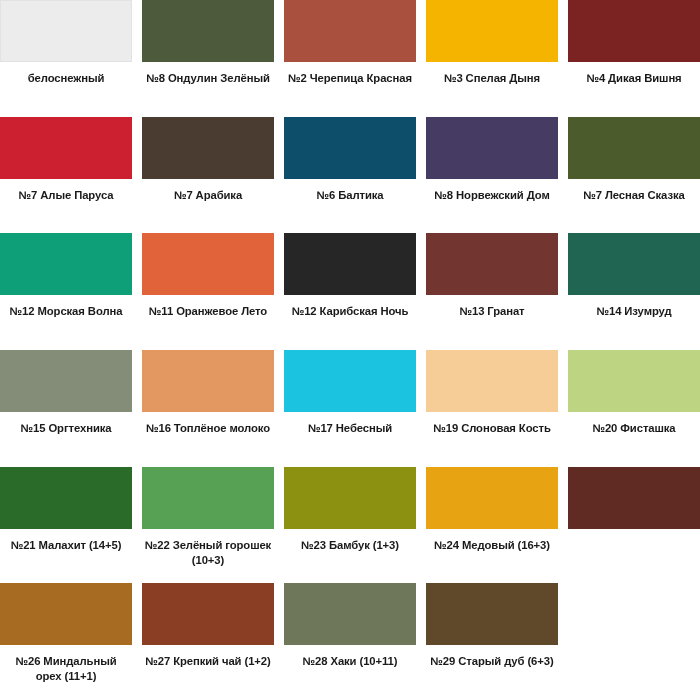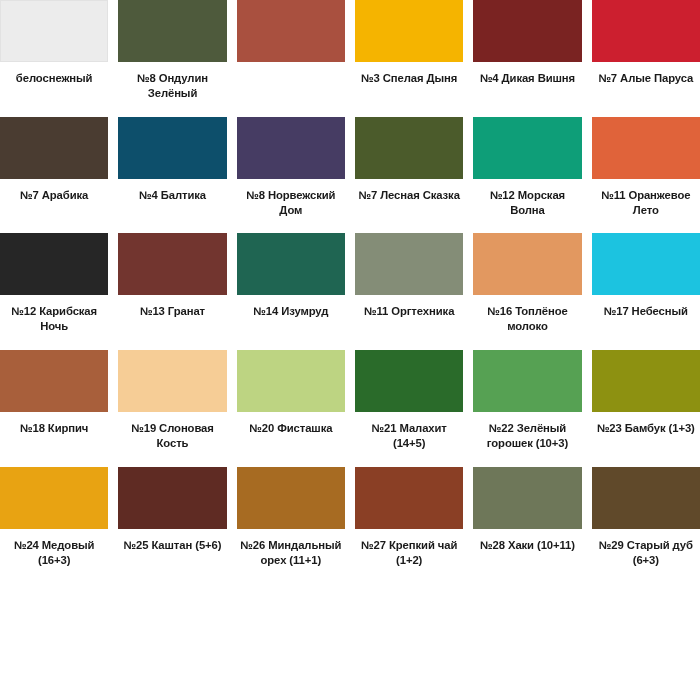--- a/index.html
+++ b/index.html
@@ -8,21 +8,21 @@
     background: #ffffff;
   }
   body {
     width: 700px;
     height: 700px;
     overflow: hidden;
     font-family: "Liberation Sans", "DejaVu Sans", sans-serif;
   }
   #palette {
     display: grid;
-    grid-template-columns: repeat(6, 1fr);
+    grid-template-columns: repeat(5, 1fr);
     grid-template-rows: repeat(6, 1fr);
     column-gap: 10px;
     row-gap: 0px;
     width: 700px;
     height: 700px;
     box-sizing: border-box;
   }
   .cell {
     display: flex;
     flex-direction: column;
@@ -62,40 +62,41 @@
     <div class="cell">
       <div class="swatch pale" style="background-color: rgb(236, 236, 236);"></div>
       <div class="label">белоснежный</div>
     </div>
     <div class="cell">
       <div class="swatch" style="background-color: rgb(78, 90, 60);"></div>
       <div class="label">№8 Ондулин Зелёный</div>
     </div>
     <div class="cell">
       <div class="swatch" style="background-color: rgb(169, 80, 63);"></div>
+      <div class="label">№2 Черепица Красная</div>
     </div>
     <div class="cell">
       <div class="swatch" style="background-color: rgb(245, 180, 0);"></div>
       <div class="label">№3 Спелая Дыня</div>
     </div>
     <div class="cell">
       <div class="swatch" style="background-color: rgb(122, 35, 34);"></div>
       <div class="label">№4 Дикая Вишня</div>
     </div>
     <div class="cell">
       <div class="swatch" style="background-color: rgb(204, 31, 47);"></div>
       <div class="label">№7 Алые Паруса</div>
     </div>
     <div class="cell">
       <div class="swatch" style="background-color: rgb(74, 60, 49);"></div>
       <div class="label">№7 Арабика</div>
     </div>
     <div class="cell">
       <div class="swatch" style="background-color: rgb(13, 79, 107);"></div>
-      <div class="label">№4 Балтика</div>
+      <div class="label">№6 Балтика</div>
     </div>
     <div class="cell">
       <div class="swatch" style="background-color: rgb(70, 60, 99);"></div>
       <div class="label">№8 Норвежский Дом</div>
     </div>
     <div class="cell">
       <div class="swatch" style="background-color: rgb(75, 91, 43);"></div>
       <div class="label">№7 Лесная Сказка</div>
     </div>
     <div class="cell">
@@ -113,33 +114,29 @@
     <div class="cell">
       <div class="swatch" style="background-color: rgb(114, 53, 47);"></div>
       <div class="label">№13 Гранат</div>
     </div>
     <div class="cell">
       <div class="swatch" style="background-color: rgb(31, 101, 82);"></div>
       <div class="label">№14 Изумруд</div>
     </div>
     <div class="cell">
       <div class="swatch" style="background-color: rgb(132, 141, 119);"></div>
-      <div class="label">№11 Оргтехника</div>
+      <div class="label">№15 Оргтехника</div>
     </div>
     <div class="cell">
       <div class="swatch" style="background-color: rgb(226, 152, 96);"></div>
       <div class="label">№16 Топлёное молоко</div>
     </div>
     <div class="cell">
       <div class="swatch" style="background-color: rgb(28, 195, 224);"></div>
       <div class="label">№17 Небесный</div>
-    </div>
-    <div class="cell">
-      <div class="swatch" style="background-color: rgb(168, 95, 59);"></div>
-      <div class="label">№18 Кирпич</div>
     </div>
     <div class="cell">
       <div class="swatch" style="background-color: rgb(246, 205, 150);"></div>
       <div class="label">№19 Слоновая Кость</div>
     </div>
     <div class="cell">
       <div class="swatch" style="background-color: rgb(189, 212, 130);"></div>
       <div class="label">№20 Фисташка</div>
     </div>
     <div class="cell">
@@ -153,21 +150,20 @@
     <div class="cell">
       <div class="swatch" style="background-color: rgb(141, 145, 17);"></div>
       <div class="label">№23 Бамбук (1+3)</div>
     </div>
     <div class="cell">
       <div class="swatch" style="background-color: rgb(232, 163, 18);"></div>
       <div class="label">№24 Медовый (16+3)</div>
     </div>
     <div class="cell">
       <div class="swatch" style="background-color: rgb(95, 43, 35);"></div>
-      <div class="label">№25 Каштан (5+6)</div>
     </div>
     <div class="cell">
       <div class="swatch" style="background-color: rgb(167, 107, 34);"></div>
       <div class="label">№26 Миндальный орех (11+1)</div>
     </div>
     <div class="cell">
       <div class="swatch" style="background-color: rgb(138, 63, 37);"></div>
       <div class="label">№27 Крепкий чай (1+2)</div>
     </div>
     <div class="cell">

